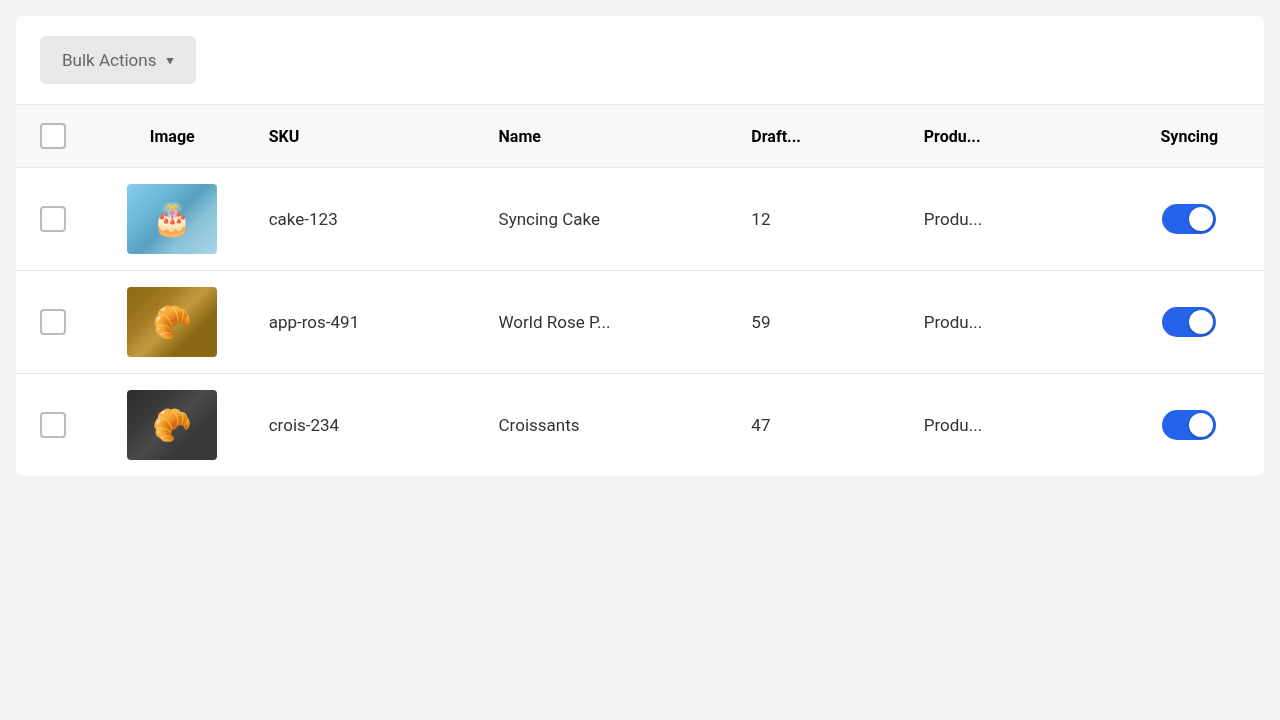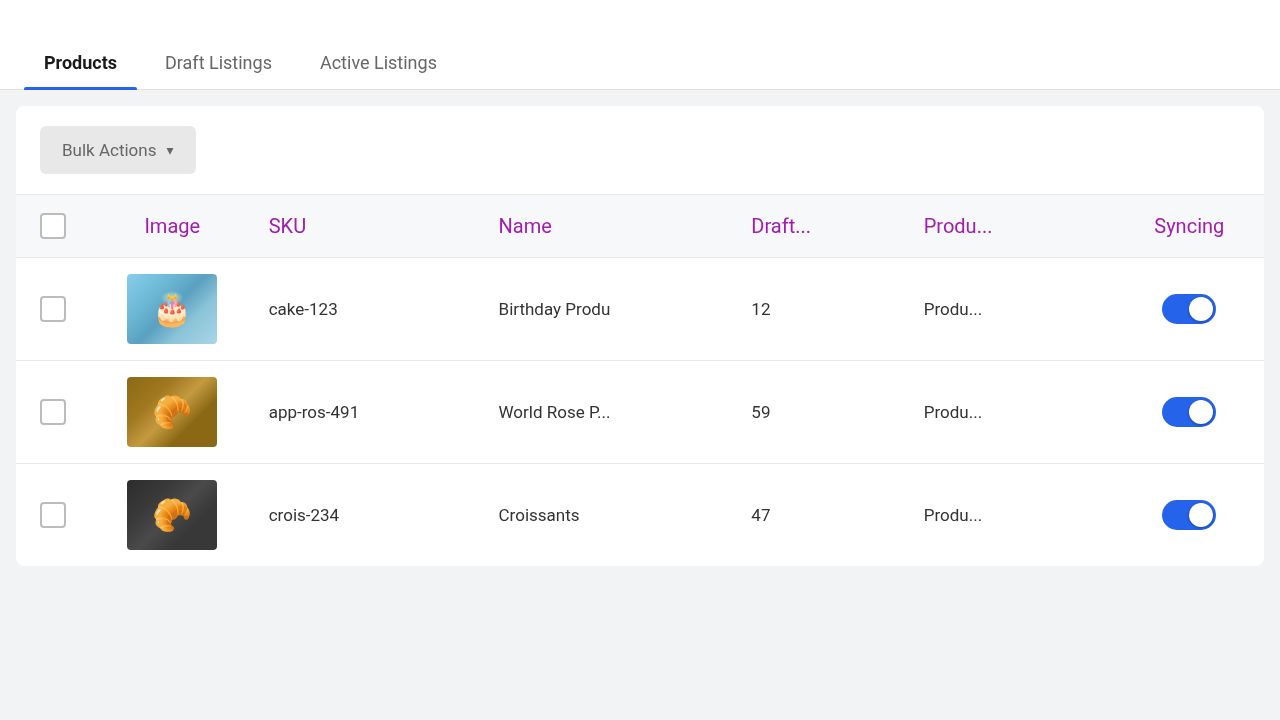--- a/index.html
+++ b/index.html
@@ -106,23 +106,23 @@
     }
 
     .product-table thead tr {
       background: #f7f8fa;
       border-bottom: 1px solid #e8e8e8;
     }
 
     .product-table th {
       padding: 18px 16px;
       text-align: left;
-      font-size: 20px;
-      font-weight: 400;
-      color: #a21caf;
+      font-size: 16px;
+      font-weight: 700;
+      color: #000000;
     }
 
     .product-table th.checkbox-col {
       width: 60px;
       padding-left: 24px;
     }
 
     .product-table th.image-col {
       width: 140px;
       text-align: center;
@@ -305,31 +305,20 @@
       top: 50%;
       left: 50%;
       transform: translate(-50%, -50%);
     }
   </style>
 </head>
 <body>
 
 <div class="page-container">
 
-  <div class="tabs-bar">
-    <div class="tab active">
-      <span>Products</span>
-    </div>
-    <div class="tab">
-      <span>Draft Listings</span>
-    </div>
-    <div class="tab">
-      <span>Active Listings</span>
-    </div>
-  </div>
 
   <div class="main-content">
     <div class="card">
 
       <div class="bulk-actions-bar">
         <button class="bulk-actions-btn">
           <span>Bulk Actions</span>
           <span class="chevron">▾</span>
         </button>
       </div>
@@ -363,21 +352,21 @@
         <tbody id="table-body">
 
         <tr>
               <td class="checkbox-col">
                 <div class="checkbox-wrapper"></div>
               </td>
               <td class="image-col">
                 <div class="img-cake"></div>
               </td>
               <td>cake-123</td>
-              <td>Birthday Produ</td>
+              <td>Syncing Cake</td>
               <td>12</td>
               <td>Produ...</td>
               <td class="sync-cell">
       <label class="toggle">
         <input type="checkbox" checked="" style="">
         <span class="toggle-slider"></span>
       </label>
     </td>
             </tr>
             <tr>

